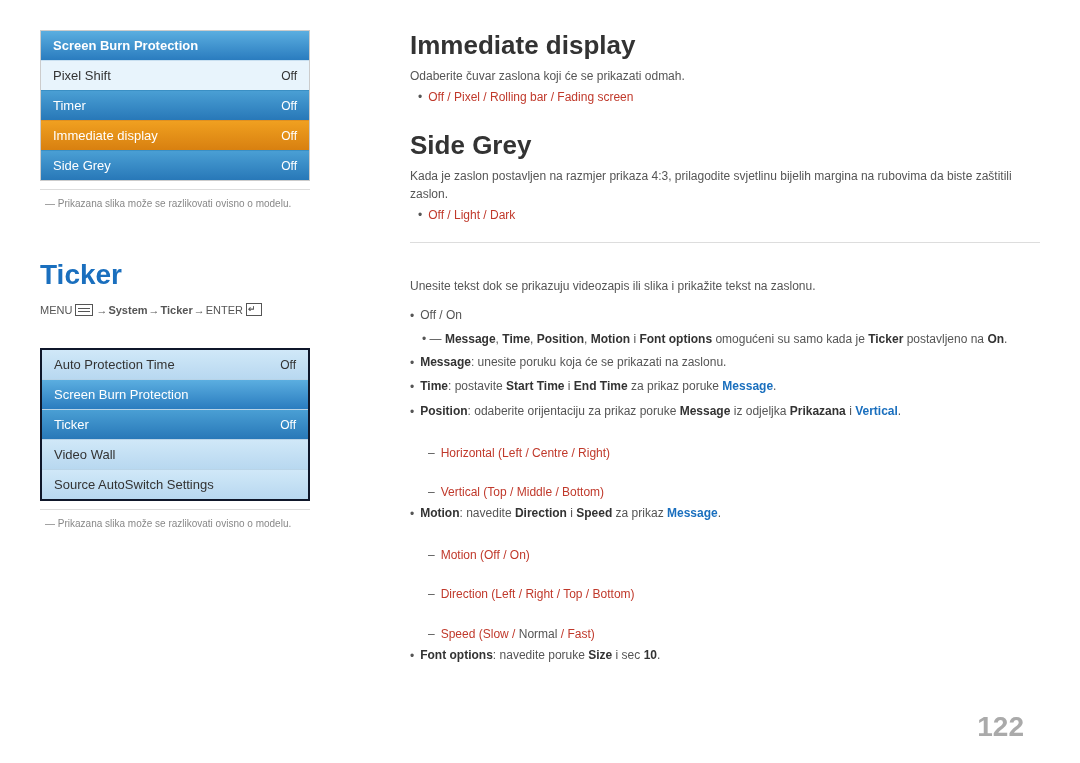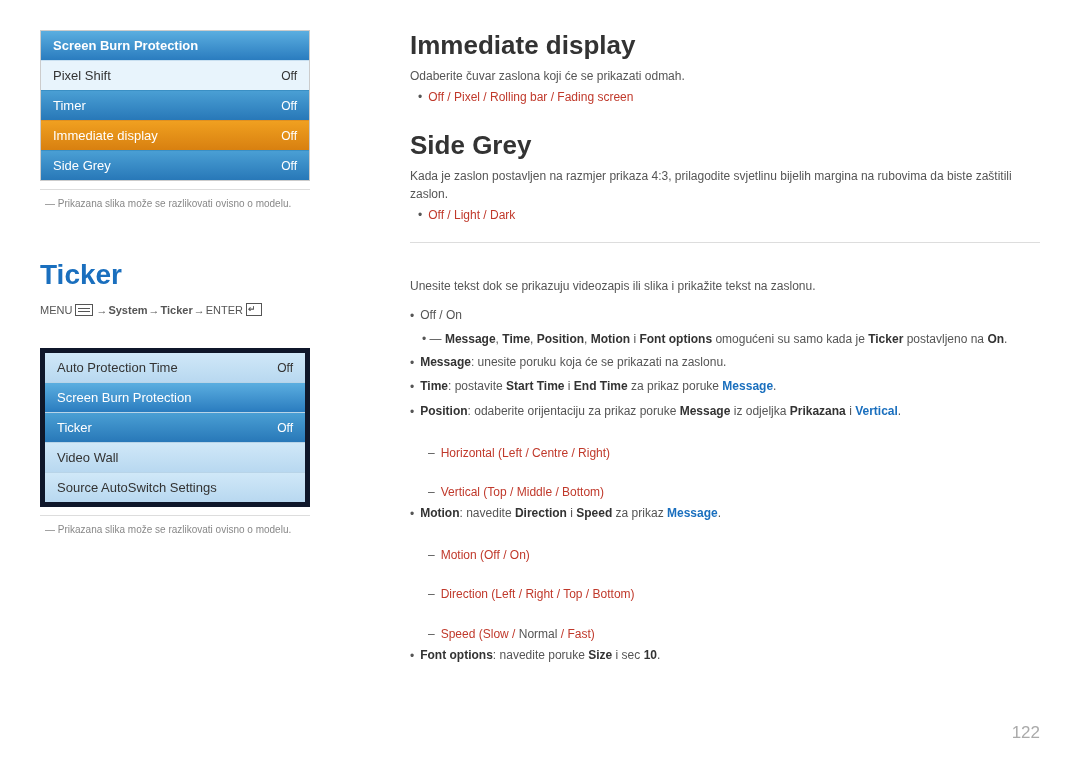--- a/index.html
+++ b/index.html
@@ -252,39 +252,39 @@
       flex-shrink: 0;
     }
 
     .bold-term { font-weight: bold; color: #333; }
     .blue-term { color: #1a6fbe; font-weight: bold; }
 
     
     .page-number {
       position: absolute;
       bottom: 20px;
-      right: 40px;
-      font-size: 17px;
+      right: 56px;
+      font-size: 28px;
       color: #aaa;
-      font-weight: 400;
+      font-weight: 700;
     }
 
     
     .left-divider {
       border: none;
       border-top: 1px solid #ddd;
       margin: 8px 0;
       width: 270px;
     }
 
     
     .menu-box2 {
       width: 270px;
       overflow: hidden;
-      border: 5px solid #0f172a;
+      border: 2px solid #0f172a;
     }
 
     .menu-item2 {
       display: flex;
       justify-content: space-between;
       align-items: center;
       padding: 7px 12px;
       font-size: 13px;
       border-top: 1px solid #b8d4e8;
     }

